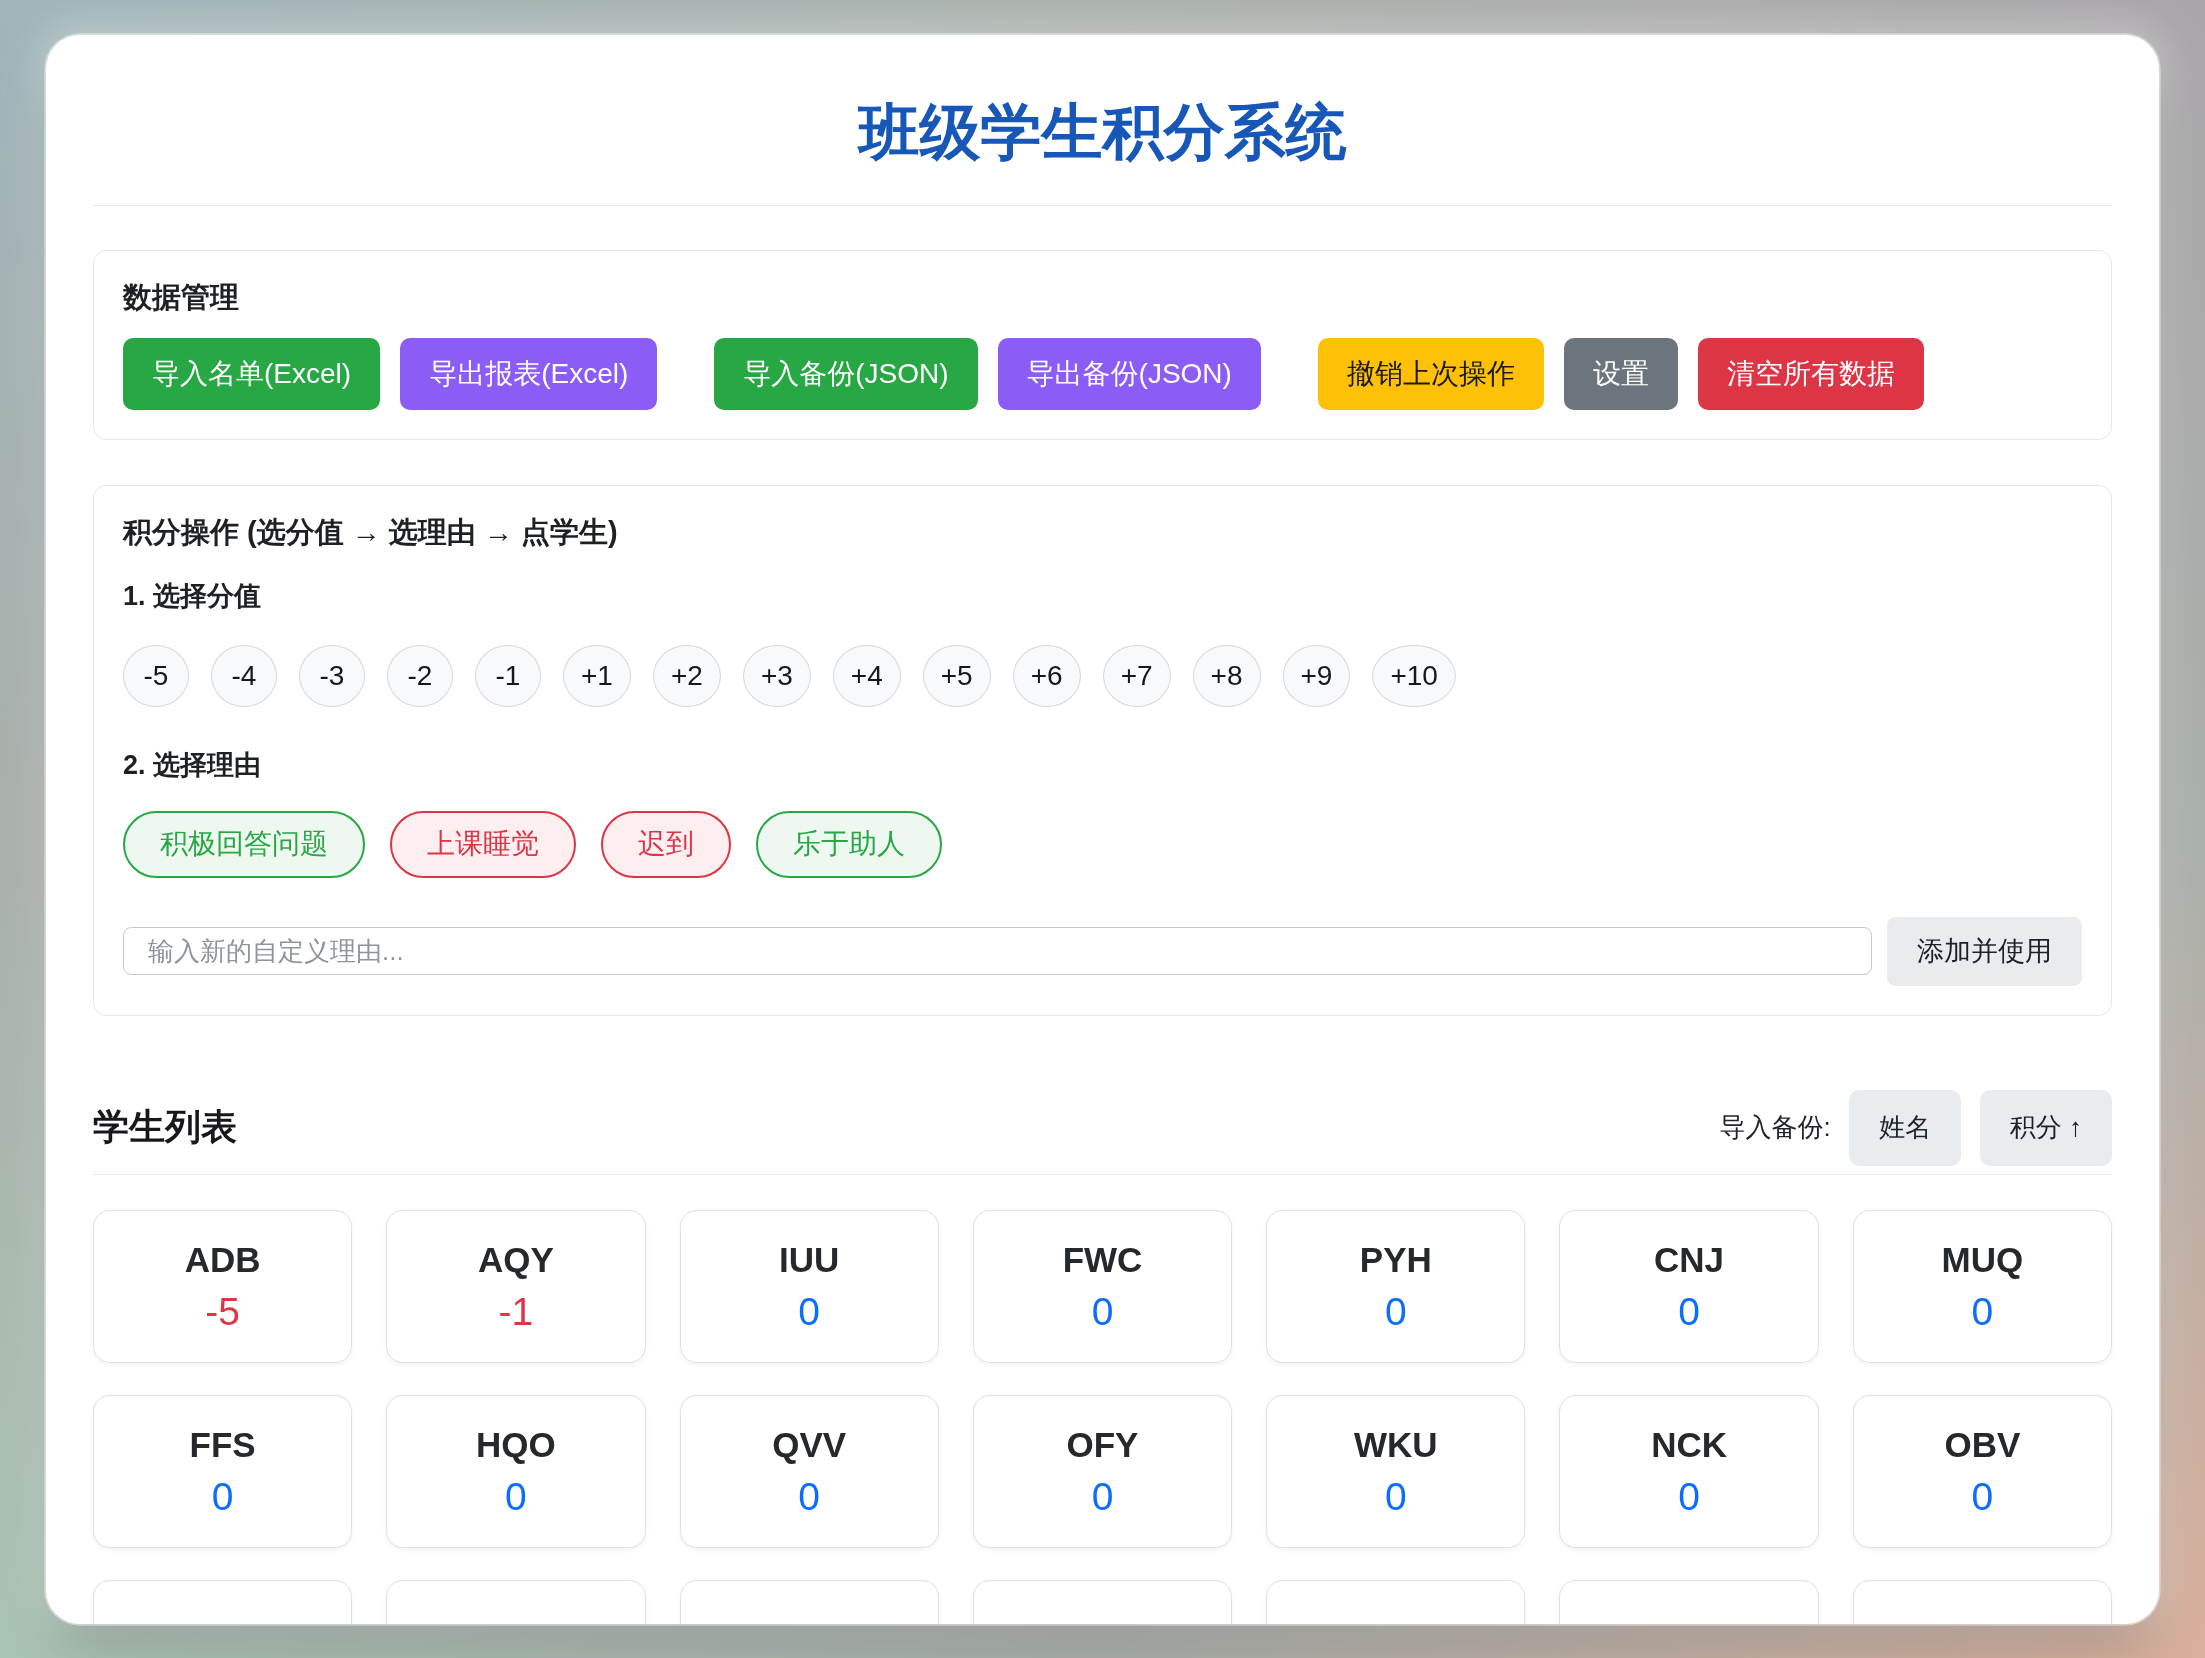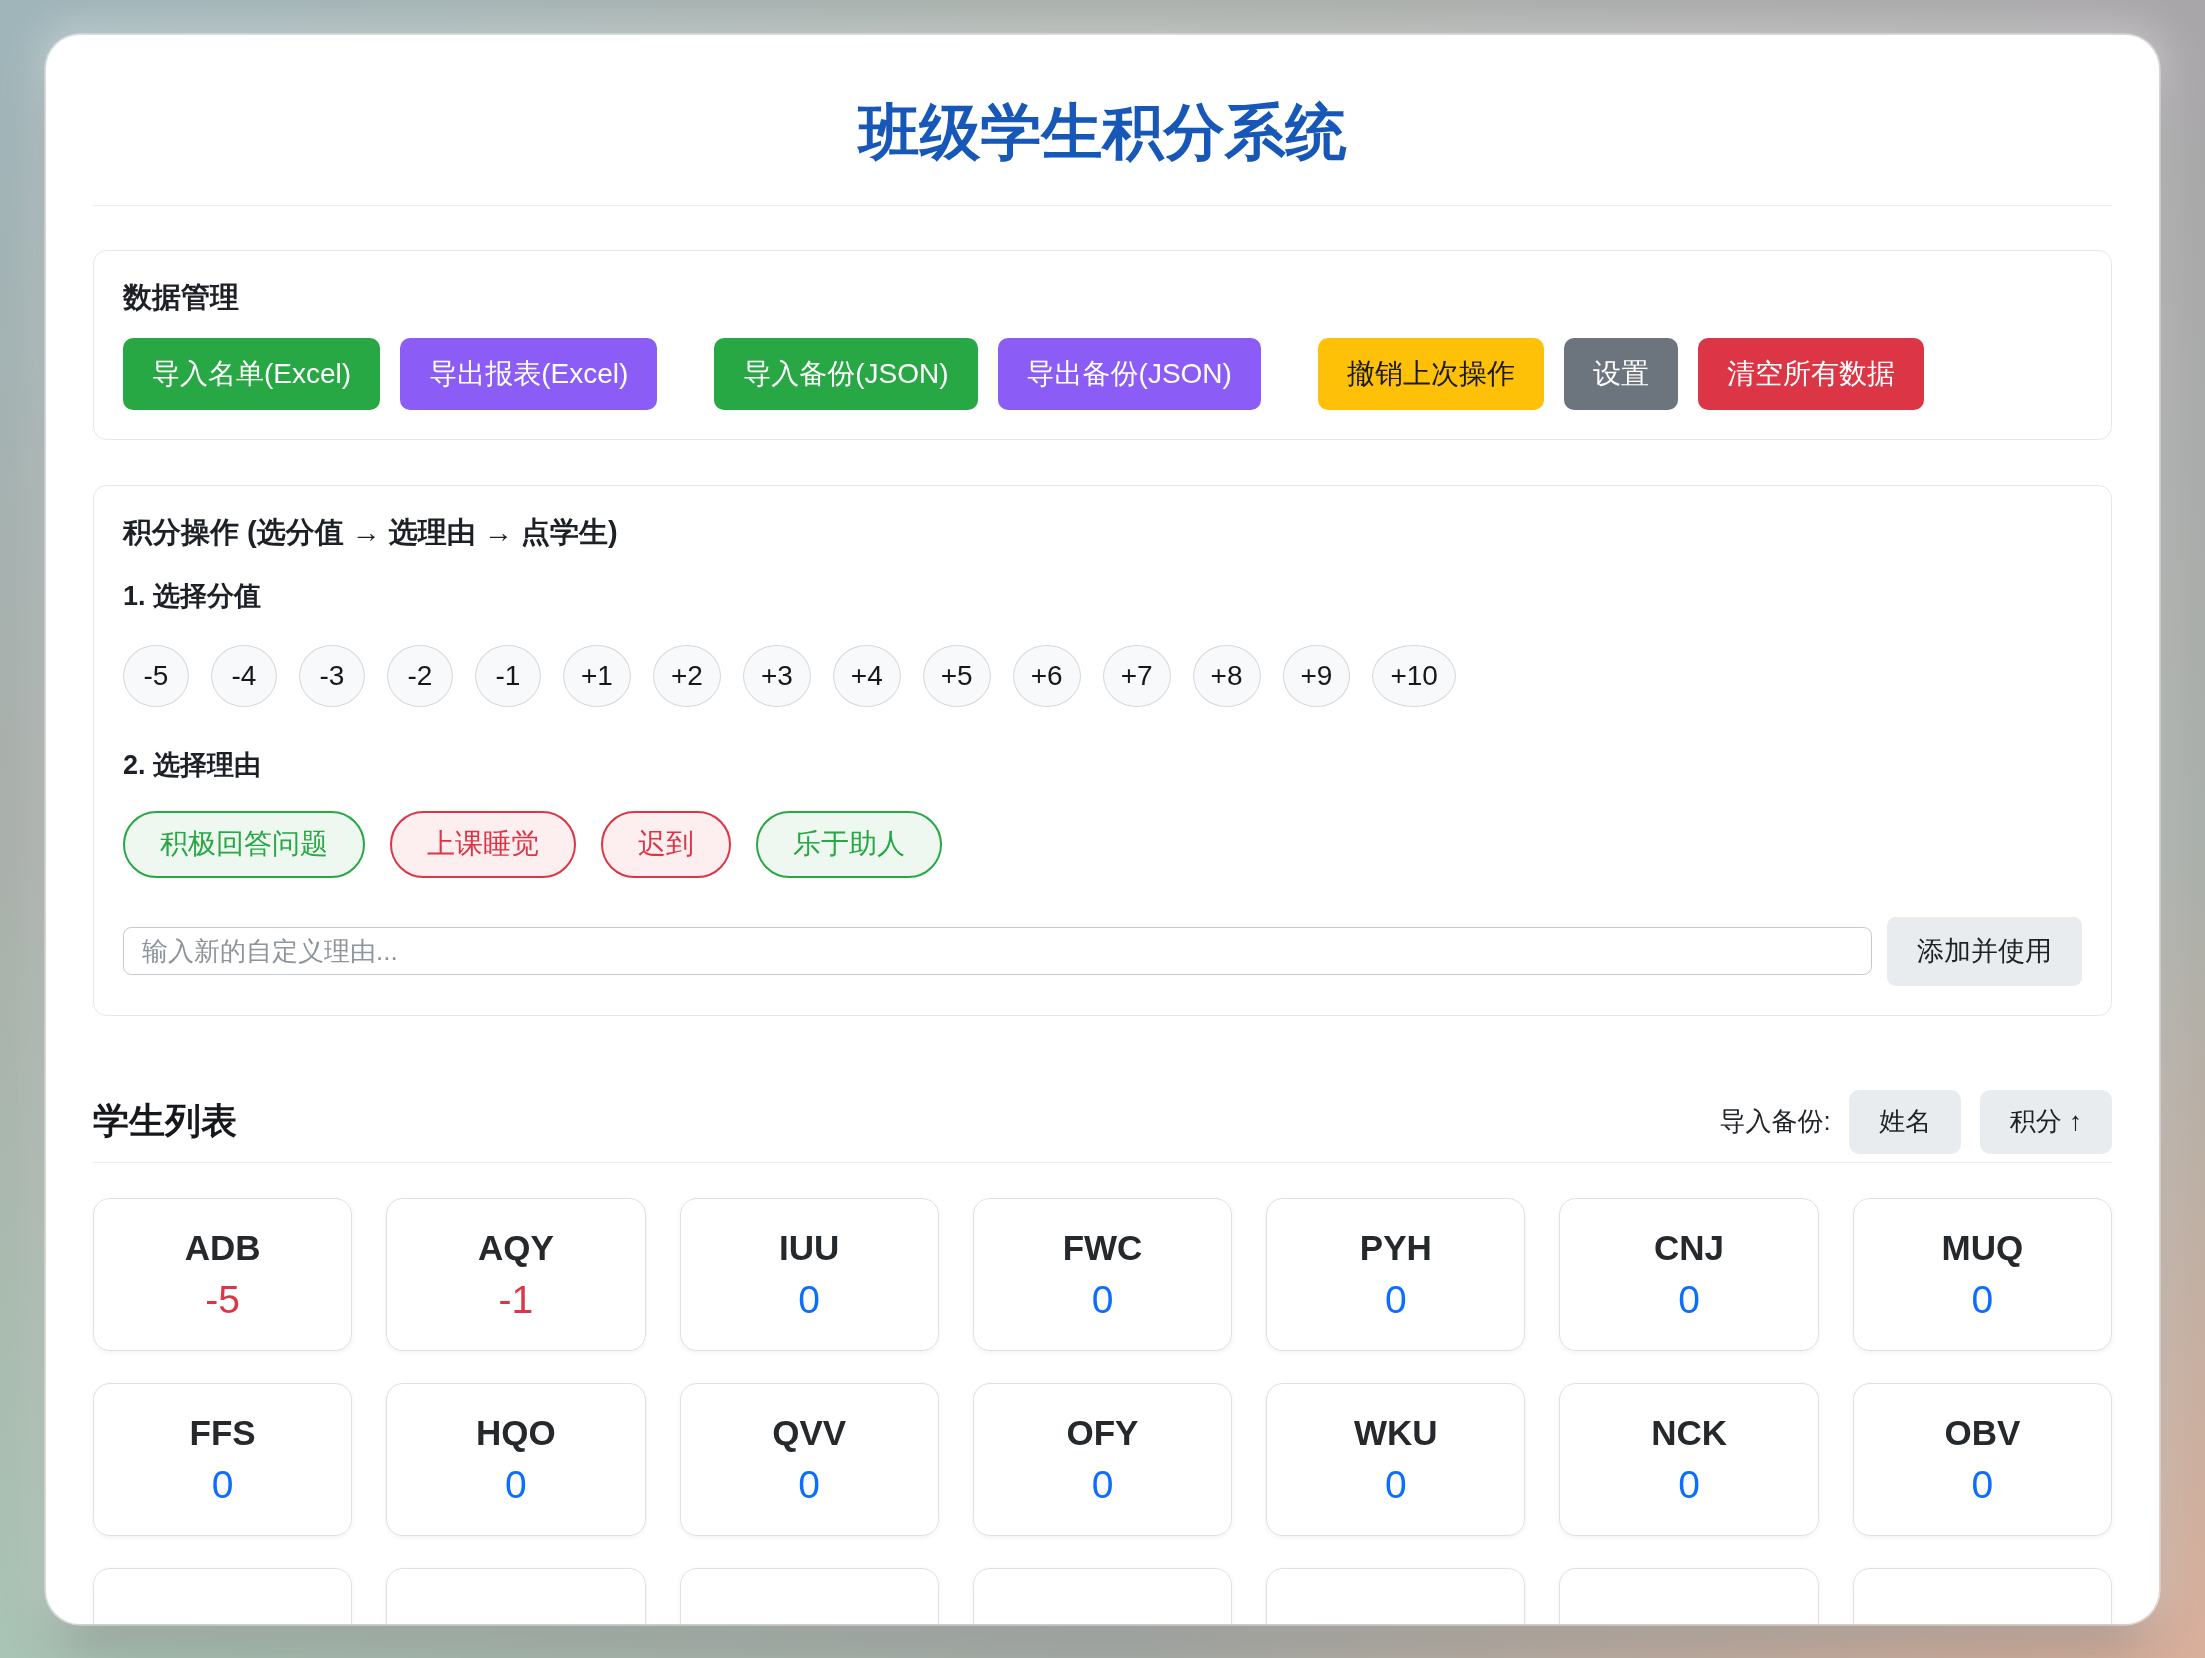--- a/index.html
+++ b/index.html
@@ -55,34 +55,34 @@
     height:67px;padding:0 35px;border-radius:840px;box-sizing:border-box;
     display:flex;align-items:center;justify-content:center;
     font-size:28px;cursor:pointer;font-family:inherit;background:#fff;
   }
   .reason-pill.positive{border:2.5px solid #28a745;color:#28a745;background:#eef8f1;}
   .reason-pill.negative{border:2.5px solid #dc3545;color:#dc3545;background:#fdeef0;}
 
   .custom-row{display:flex;align-items:center;margin-top:39px;}
   .custom-input{
     flex:1;height:48px;border:1.7px solid #c3c9cf;border-radius:8.4px;
-    padding:0 18px;font-size:26px;color:#212529;font-family:inherit;box-sizing:border-box;background:#fff;
+    padding:0 24px;font-size:26px;color:#212529;font-family:inherit;box-sizing:border-box;background:#fff;
   }
   .custom-input::placeholder{color:#8d949b;}
   .add-btn{
     margin-left:15px;height:69px;padding:0 30px;border:none;border-radius:8.4px;
     background:#e9ecef;color:#1d2125;font-size:27px;cursor:pointer;font-family:inherit;white-space:nowrap;
   }
 
   .list-header{margin-top:74px;display:flex;align-items:center;justify-content:space-between;}
   .list-title{margin:0;font-size:36px;font-weight:bold;color:#16181b;}
   .sort-group{display:flex;align-items:center;gap:18.5px;}
   .sort-label{font-size:26px;color:#212529;}
   .sort-btn{
-    height:64px;padding:0 30px;border:none;border-radius:10px;background:#e9ecef;
+    height:76px;padding:0 30px;border:none;border-radius:10px;background:#e9ecef;
     color:#1d2125;font-size:26px;cursor:pointer;font-family:inherit;white-space:nowrap;
   }
   .list-divider{border:none;border-top:1.7px solid #e9ecef;margin:8.4px 0 0;}
 
   .student-grid{
     margin-top:35px;display:grid;grid-template-columns:repeat(7,1fr);
     column-gap:34px;row-gap:32px;
   }
   .student-card{
     height:153px;background:#fff;border:1.7px solid #dee2e6;border-radius:17px;

